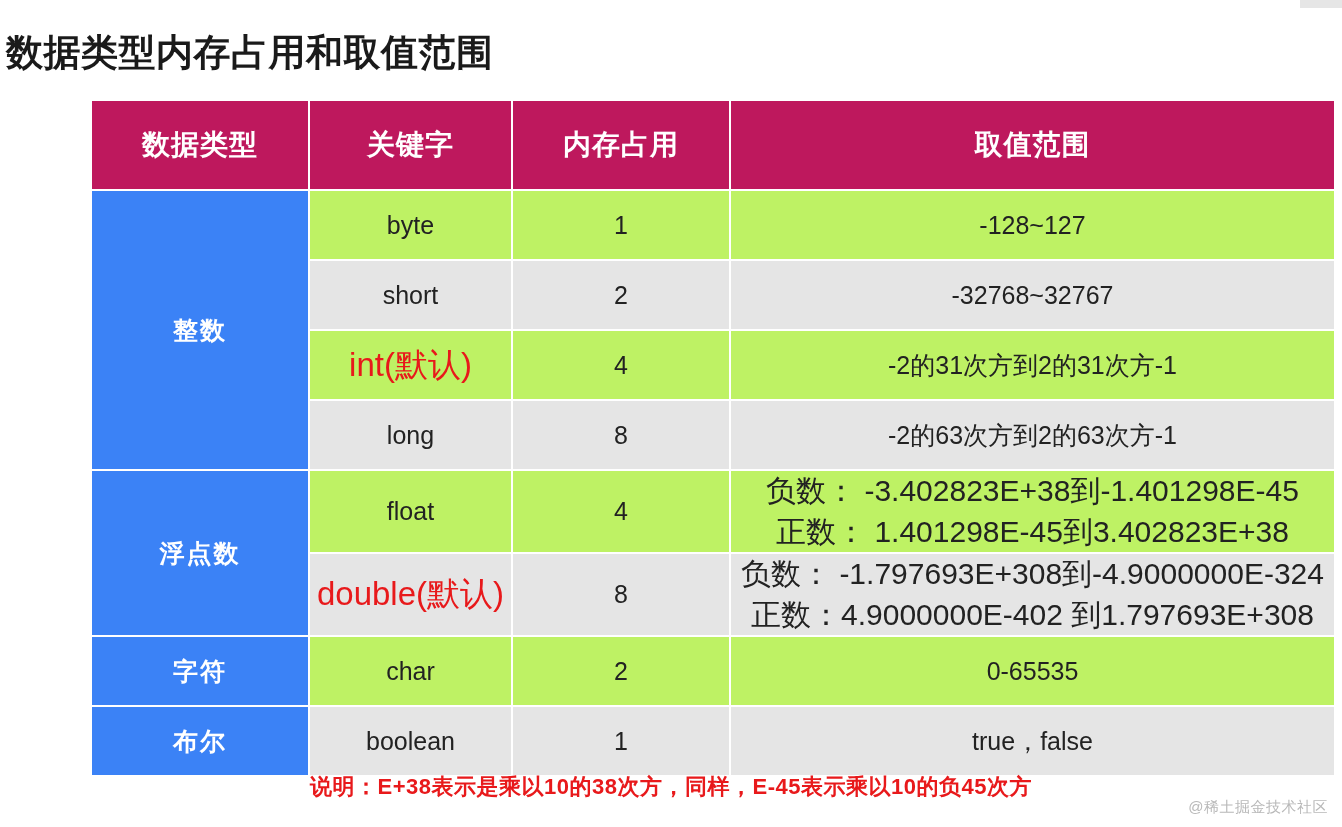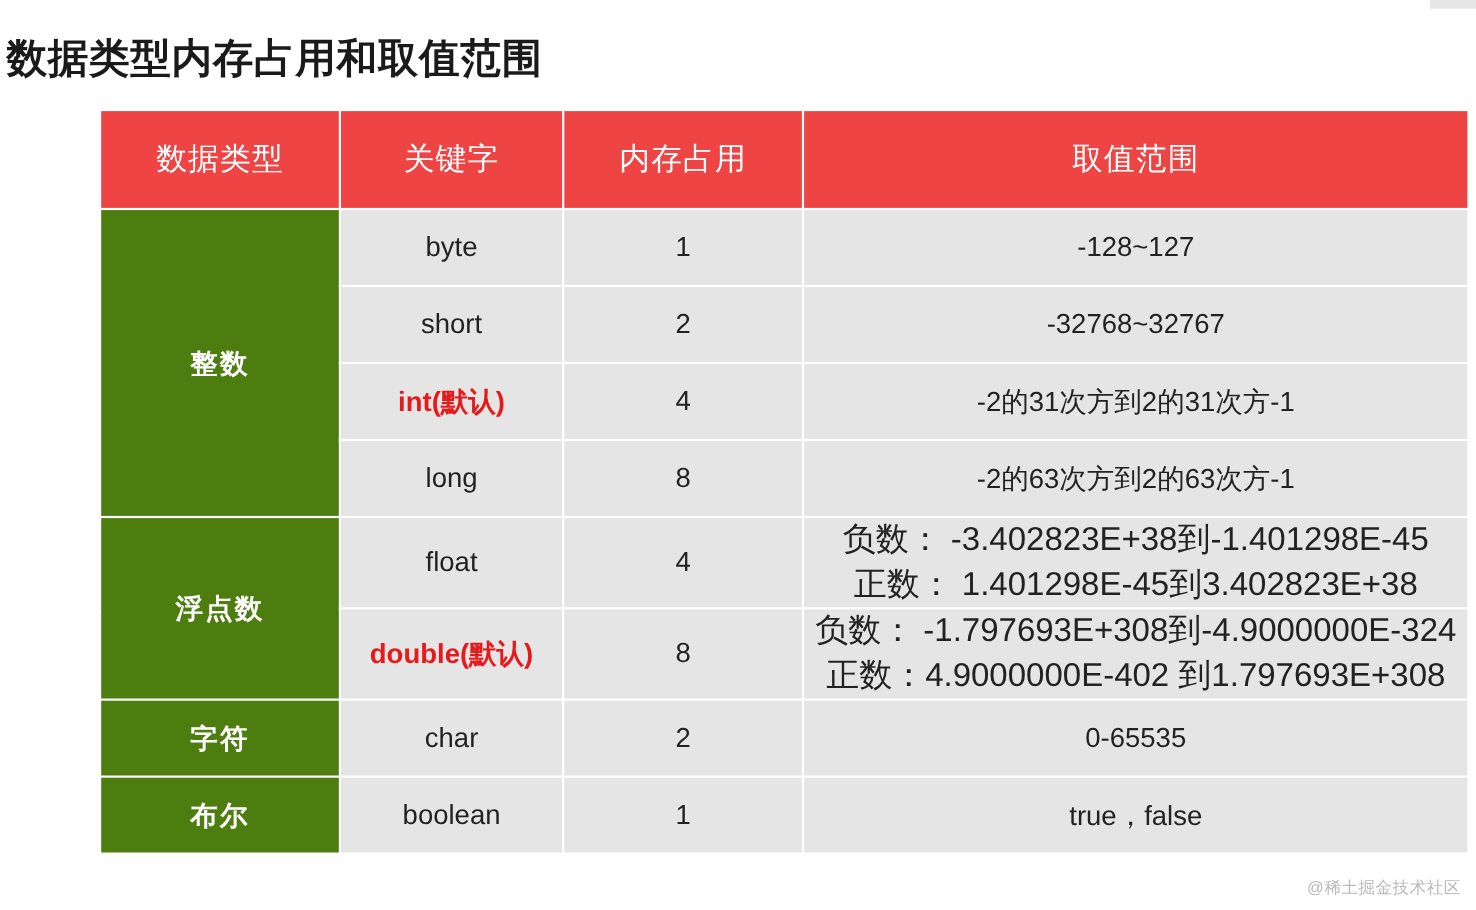--- a/index.html
+++ b/index.html
@@ -39,51 +39,51 @@
     border-collapse: collapse;
     table-layout: fixed;
   }
   table.dt td, table.dt th {
     border: 2px solid #ffffff;
     padding: 0;
     text-align: center;
     vertical-align: middle;
   }
   .hdr {
-    background: #ef4444;
+    background: #be185d;
     color: #ffffff;
     font-size: 28px;
-    font-weight: normal;
+    font-weight: bold;
     height: 88px;
     letter-spacing: 1px;
   }
   .cat {
-    background: #4d7c0f;
+    background: #3b82f6;
     color: #ffffff;
     font-size: 25px;
     font-weight: bold;
     letter-spacing: 2px;
   }
   .cell {
-    background: #e5e5e5;
+    background: #bef264;
     color: #222222;
     font-size: 25px;
     height: 68px;
   }
   .cell.alt {
     background: #e5e5e5;
   }
   .kw {
     font-size: 25px;
     color: #222222;
   }
   .kw-red {
     color: #e8191b;
-    font-weight: bold;
-    font-size: 25px;
+    font-weight: normal;
+    font-size: 33px;
   }
   .range-2 {
     line-height: 1.35;
     font-size: 30px;
     padding: 6px 0;
   }
   .range-2 div {
     white-space: nowrap;
   }
   .note {
@@ -193,16 +193,17 @@
 
       <tr>
         <td class="cat">布尔</td>
         <td class="cell alt"><span class="kw">boolean</span></td>
         <td class="cell alt">1</td>
         <td class="cell alt">true，false</td>
       </tr>
     </tbody>
   </table>
 
+  <div class="note">说明：E+38表示是乘以10的38次方，同样，E-45表示乘以10的负45次方</div>
 
   <div class="watermark">@稀土掘金技术社区</div>
 
 </div>
 
 </body></html>

